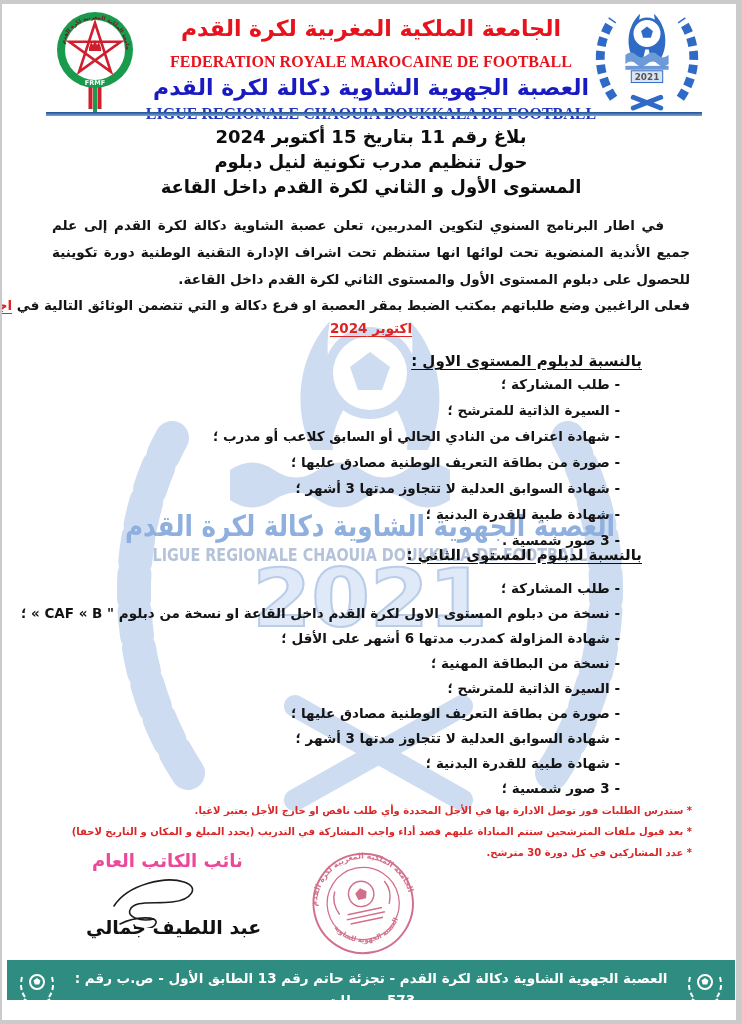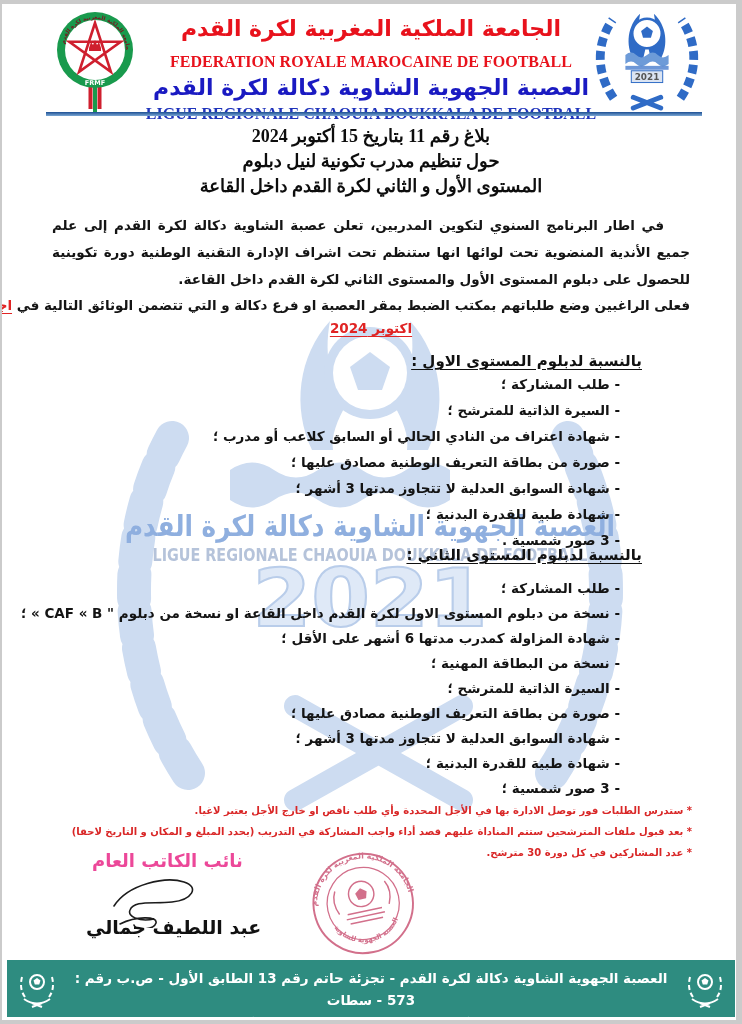--- a/index.html
+++ b/index.html
@@ -12,21 +12,21 @@
   .fed-fr{font-family:"Liberation Serif",serif;font-size:16px;font-weight:700;color:#e8121c;line-height:20px;margin-top:10px;}
   .lg-ar{direction:rtl;font-size:22px;font-weight:700;color:#1a1ac2;line-height:27px;margin-top:2px;}
   .lg-fr{font-family:"Liberation Serif",serif;font-size:16px;font-weight:700;color:#1f33bb;line-height:20px;margin-top:3px;}
   .hdr-rule{position:absolute;left:46px;right:40px;top:112px;height:4px;
             background:linear-gradient(to bottom,#1d4f93,#7aa7d4);}
   .logo-left{position:absolute;left:50px;top:8px;}
   .logo-right{position:absolute;left:588px;top:4px;}
 
   
   .doc-title{position:absolute;left:0;right:0;top:124px;text-align:center;direction:rtl;
-             font-weight:700;color:#0d0d0d;font-size:18px;line-height:25px;font-family:Liberation Serif, serif;}
+             font-weight:700;color:#0d0d0d;font-size:18px;line-height:25px;}
 
   
   .watermark{position:absolute;left:60px;top:288px;}
 
   
   .b{position:absolute;right:52px;left:52px;direction:rtl;font-weight:700;color:#141414;}
   #para1{top:212px;font-size:13.5px;line-height:27px;text-align:justify;text-indent:26px;}
   #para2{top:292px;font-size:13.5px;line-height:27px;text-align:right;white-space:nowrap;}
   #deadline2{top:320px;font-size:13.5px;text-align:center;}
   .red-u{color:#e02424;text-decoration:underline;text-underline-offset:3px;}
@@ -43,21 +43,21 @@
   .notes{position:absolute;right:50px;left:40px;top:800px;direction:rtl;text-align:right;
          color:#d92626;font-size:10px;font-weight:700;line-height:21px;}
 
   
   .sig-title{position:absolute;left:92px;top:850px;font-size:18px;font-weight:700;direction:rtl;color:#ec4899;}
   .sig-svg{position:absolute;left:100px;top:872px;}
   .sig-name{position:absolute;left:86px;top:916px;font-size:19px;font-weight:700;direction:rtl;color:#111111;}
   .stamp{position:absolute;left:293px;top:845px;transform:rotate(-12deg);opacity:.92;}
 
   
-  .footer{position:absolute;left:7px;right:7px;top:960px;height:57px;background:#2e8c80;color:#ffffff;
+  .footer{position:absolute;left:7px;right:7px;top:960px;height:40px;background:#2e8c80;color:#ffffff;
           text-align:center;direction:rtl;font-weight:700;font-size:13.5px;line-height:22px;
           padding:7px 62px 0 62px;box-sizing:border-box;}
   .footer .ltr{direction:ltr;unicode-bidi:embed;}
   .f-emblem{position:absolute;top:967px;}
   #f-emblem-left{left:16px;}
   #f-emblem-right{right:16px;}
 
   
   .edge{position:absolute;background:#cbcbcb;}
   #edge-top{left:0;right:0;top:0;height:4px;}

